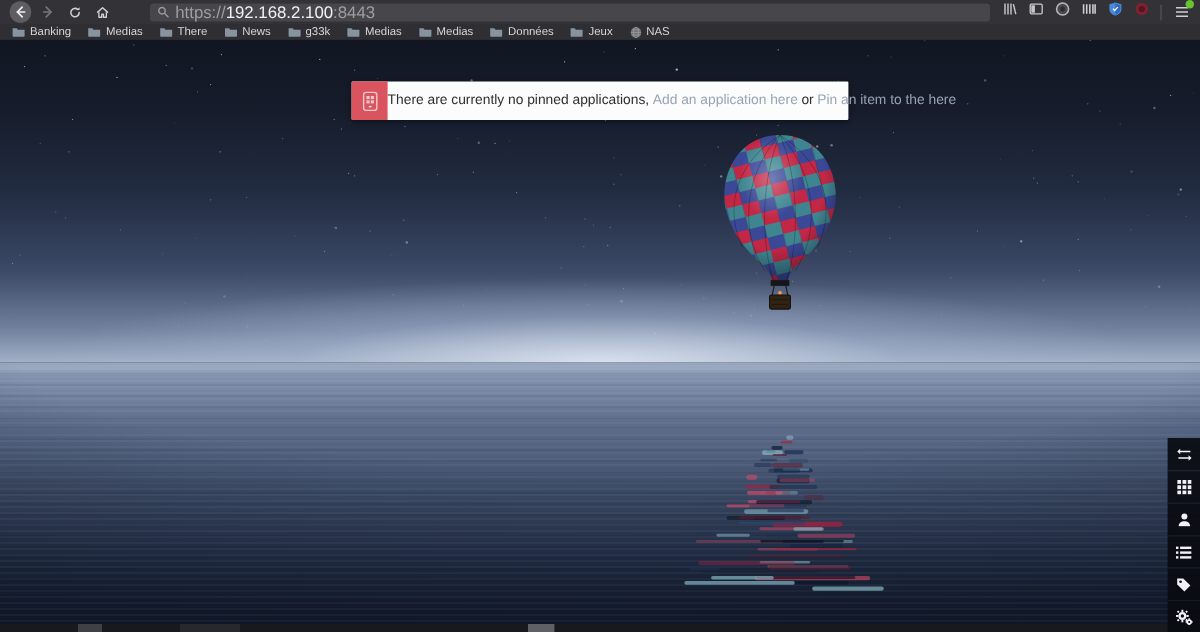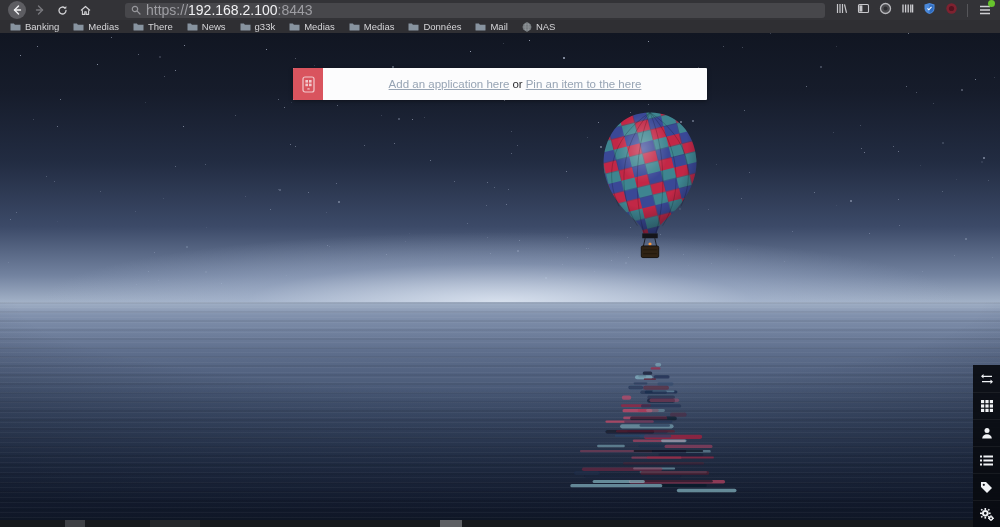--- a/index.html
+++ b/index.html
@@ -41,21 +41,21 @@
 
   .balloon{position:absolute;left:592px;top:76px;}
   .reflection{position:absolute;left:545px;top:296px;}
 
   
   .notice{position:absolute;left:293px;top:35px;width:414px;height:32px;display:flex;
     background:#fcfcfd;box-shadow:0 1px 4px rgba(0,0,0,.4);border-radius:1px;z-index:20;}
   .notice-accent{width:30px;flex:0 0 auto;display:grid;place-items:center;border-radius:1px 0 0 1px;}
   .notice-body{flex:1;display:flex;align-items:center;justify-content:center;gap:3px;
     font-size:11.5px;color:#2e2e31;white-space:nowrap;}
-  .notice-link{text-decoration:underline;cursor:pointer;}
+  .notice-link{cursor:pointer;}
 
   
   .dash-toolbar{position:absolute;right:0;top:332px;width:27px;height:162px;display:flex;flex-direction:column;z-index:30;}
   .dash-btn{width:27px;height:27px;background:rgba(9,11,16,.92);display:grid;place-items:center;
     border-top:1px solid rgba(255,255,255,.06);box-sizing:border-box;cursor:pointer;}
   .dash-btn:first-child{border-top:none;}
   .dash-btn svg{display:block;}
 
   
   .bottom-strip{position:absolute;left:0;top:487px;width:1000px;height:7px;background:#17191c;z-index:25;}
@@ -204,21 +204,21 @@
       <div class="bm-item">
         <svg width="11" height="9" viewBox="0 0 11 9">
             <path d="M.5 1.5h3.4l1 1.2h5.6v5.3a.6.6 0 0 1-.6.6H1.1a.6.6 0 0 1-.6-.6z" fill="#87939f"></path>
           </svg>
         <span>Données</span>
       </div>
       <div class="bm-item">
         <svg width="11" height="9" viewBox="0 0 11 9">
             <path d="M.5 1.5h3.4l1 1.2h5.6v5.3a.6.6 0 0 1-.6.6H1.1a.6.6 0 0 1-.6-.6z" fill="#87939f"></path>
           </svg>
-        <span>Mail</span>
+        <span>Jeux</span>
       </div>
       <div class="bm-item">
         <svg width="10" height="10" viewBox="0 0 10 10">
             <circle cx="5" cy="5" r="4.4" fill="#6f7478"></circle>
             <ellipse cx="5" cy="5" rx="2" ry="4.4" stroke="#9a9fa3" stroke-width=".6" fill="none"></ellipse>
             <path d="M.8 5h8.4M1.4 2.8h7.2M1.4 7.2h7.2" stroke="#9a9fa3" stroke-width=".6"></path>
           </svg>
         <span>NAS</span>
       </div>
     </div>
@@ -512,20 +512,21 @@
         <svg width="13" height="17" viewBox="0 0 13 17">
           <rect x="1" y="1" width="11" height="15" rx="2" stroke="#f2c9cd" stroke-width="1.2" fill="none"></rect>
           <rect x="3.4" y="4" width="2.6" height="2.6" fill="#f2c9cd"></rect>
             <rect x="7" y="4" width="2.6" height="2.6" fill="#f2c9cd"></rect>
           <rect x="3.4" y="7.6" width="2.6" height="2.6" fill="#f2c9cd"></rect>
             <rect x="7" y="7.6" width="2.6" height="2.6" fill="#f2c9cd"></rect>
           <rect x="5.2" y="12.2" width="2.6" height="1.4" rx=".7" fill="#f2c9cd"></rect>
         </svg>
       </div>
       <div class="notice-body">
+        <span>There are currently no pinned applications,</span>
         <span class="notice-link" style="color: rgb(151, 164, 180);">Add an application here</span>
         <span>or</span>
         <span class="notice-link" style="color: rgb(151, 164, 180);">Pin an item to the here</span>
       </div>
     </div>
 
     <div class="dash-toolbar">
       <div class="dash-btn">
         <svg width="14" height="12" viewBox="0 0 14 12">
             <path d="M3.5 1L1 3.3l2.5 2.3V3.9h8.5v-1.2H3.5z" fill="#f0f2f5"></path>

